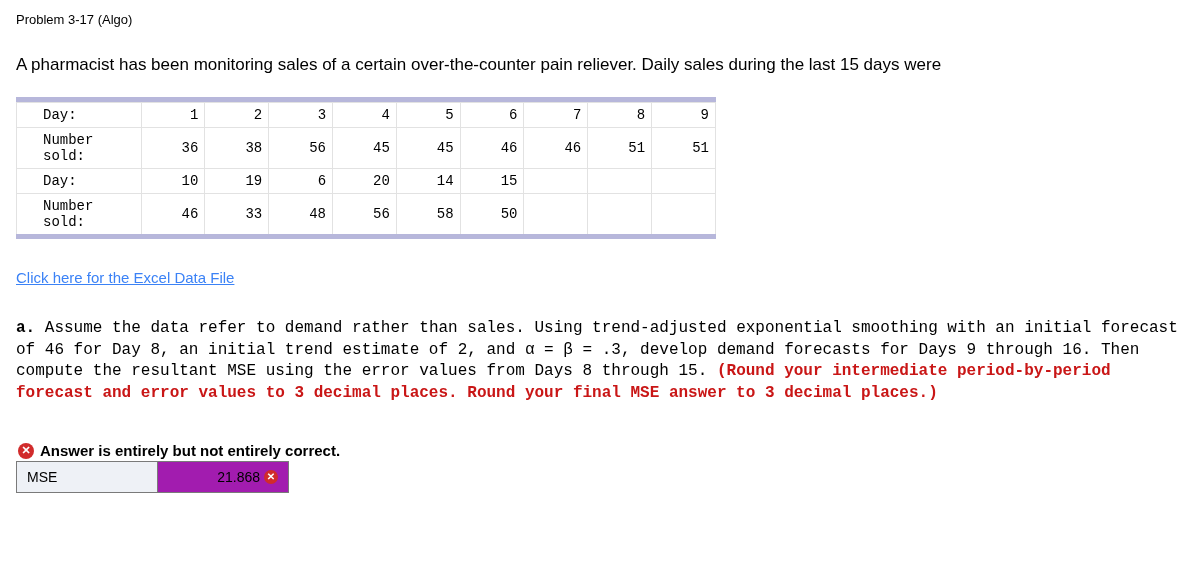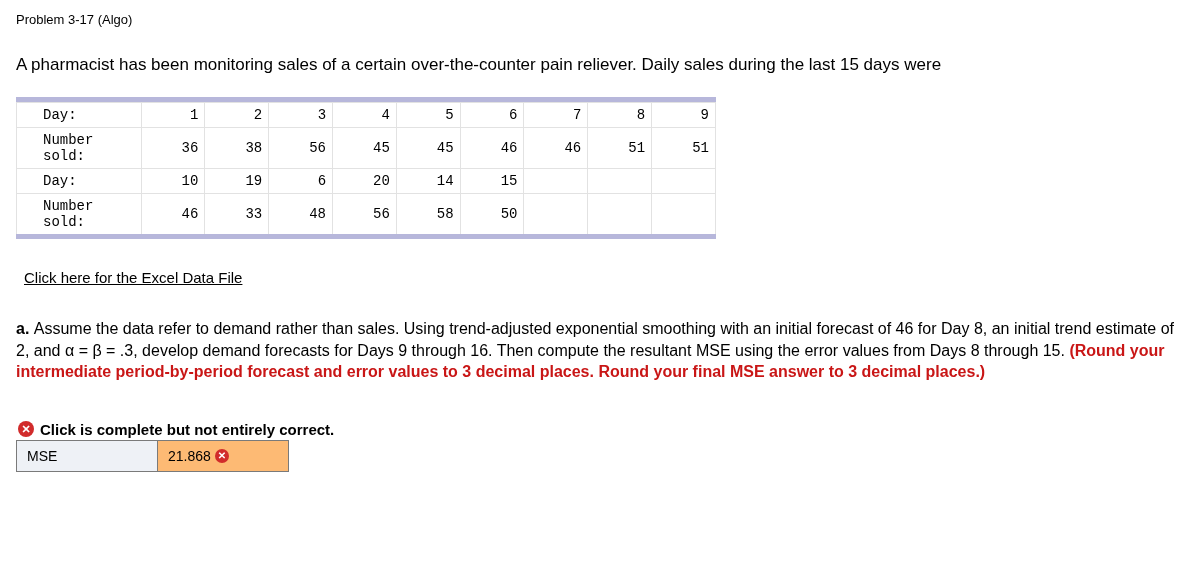--- a/index.html
+++ b/index.html
@@ -45,32 +45,32 @@
     text-align: right;
     width: 50px;
   }
   .data-table td.label {
     font-family: "Courier New", monospace;
     text-align: left;
     width: 90px;
     padding-left: 26px;
   }
   .excel-link {
-    color: #000000;
+    color: #3b82f6;
     text-decoration: underline;
     font-size: 15px;
     cursor: pointer;
     display: inline-block;
     margin-bottom: 32px;
-    margin-left: 8px;
   }
   .question {
     font-size: 16px;
     line-height: 1.35;
     margin-bottom: 38px;
+    font-family: Liberation Mono, monospace;
   }
   .question .red {
     color: #c91616;
     font-weight: 700;
   }
   .answer-block {
     width: 480px;
   }
   .ans-header {
     font-weight: 700;
@@ -101,23 +101,23 @@
     border: 1px solid #7a7a7a;
     padding: 4px 10px;
     font-size: 14px;
     height: 22px;
   }
   .ans-table td.mse-label {
     background: #eef1f6;
     width: 120px;
   }
   .ans-table td.mse-val {
-    background: #fdba74;
+    background: #a21caf;
     width: 110px;
-    text-align: left;
+    text-align: right;
   }
   .mse-val-inner {
     display: inline-flex;
     align-items: center;
     gap: 4px;
   }
   .x-small {
     width: 14px;
     height: 14px;
     border-radius: 50%;
@@ -199,21 +199,21 @@
 
 <a class="excel-link">Click here for the Excel Data File</a>
 
 <div class="question">
   <b>a. </b><span>Assume the data refer to demand rather than sales. Using trend-adjusted exponential smoothing with an initial forecast of 46 for Day 8, an initial trend estimate of 2, and α = β = .3, develop demand forecasts for Days 9 through 16. Then compute the resultant MSE using the error values from Days 8 through 15. </span><span class="red">(Round your intermediate period-by-period forecast and error values to 3 decimal places. Round your final MSE answer to 3 decimal places.)</span>
 </div>
 
 <div class="answer-block">
   <div class="ans-header">
     <span class="x-badge">✕</span>
-    <span>Click is complete but not entirely correct.</span>
+    <span>Answer is entirely but not entirely correct.</span>
   </div>
   <table class="ans-table">
     <tbody>
         <tr>
       <td class="mse-label">MSE</td>
       <td class="mse-val">
         <span class="mse-val-inner">
           <span>21.868</span>
           <span class="x-small">✕</span>
         </span>

